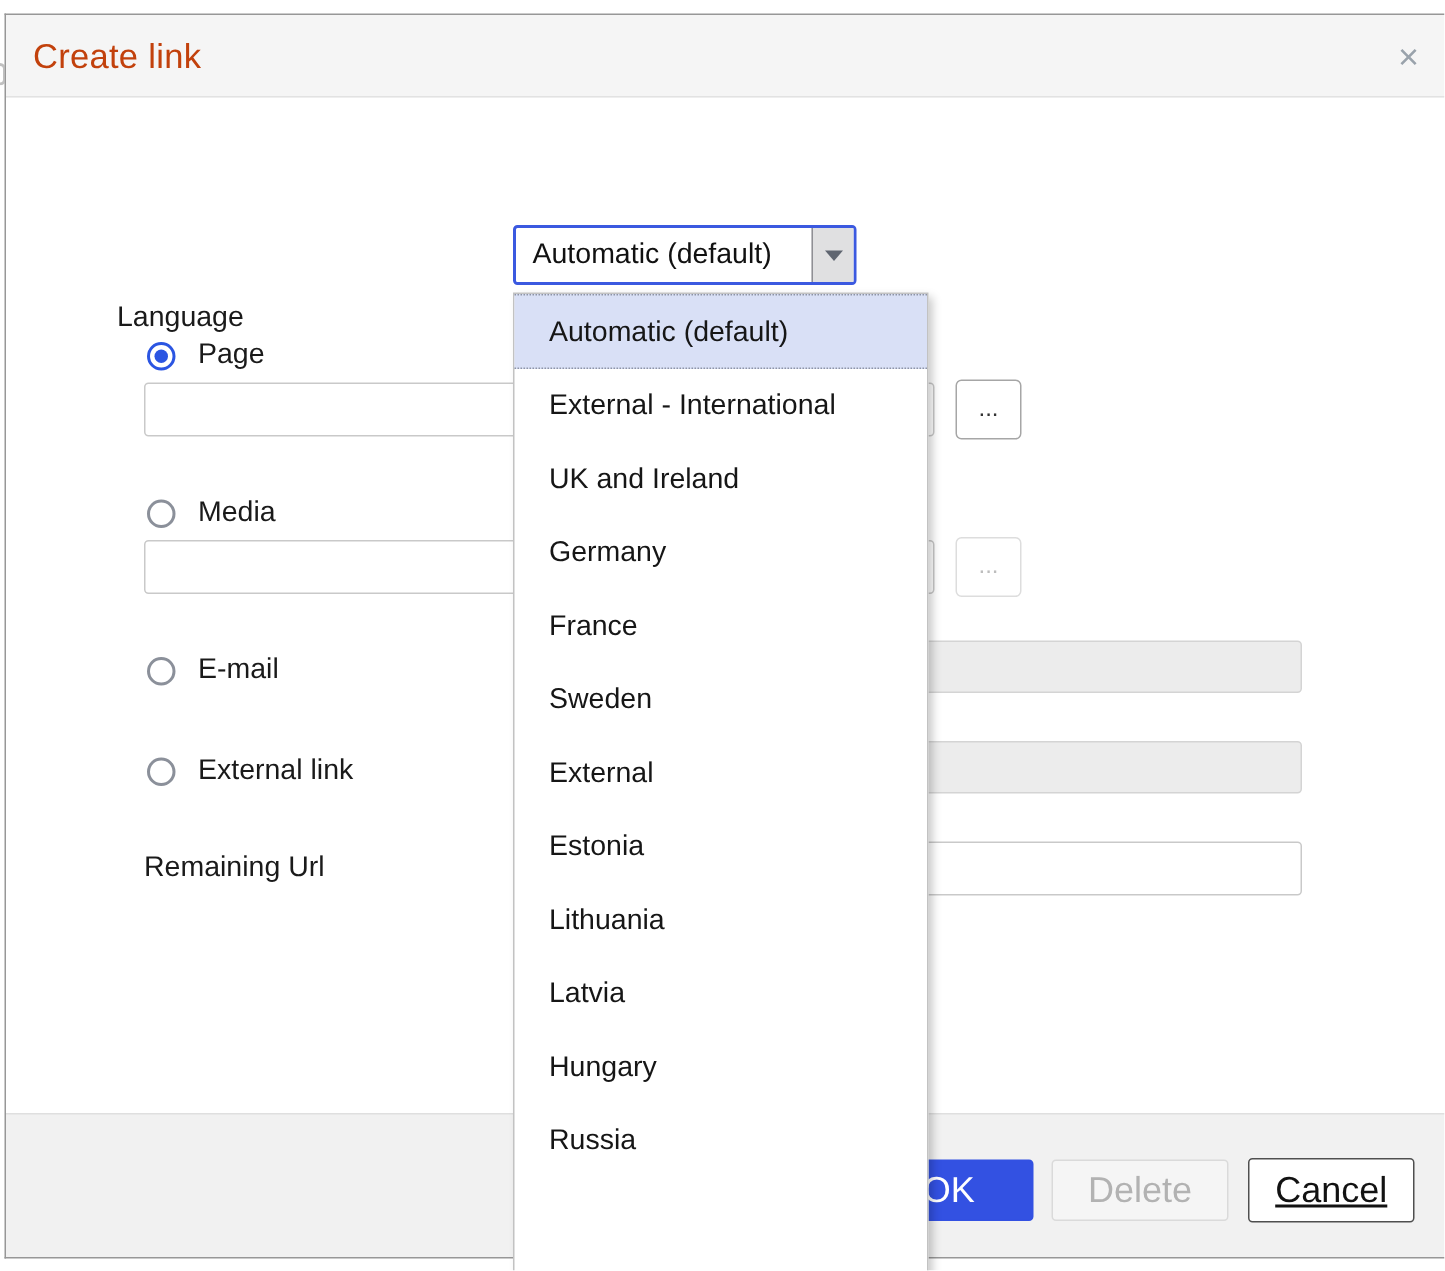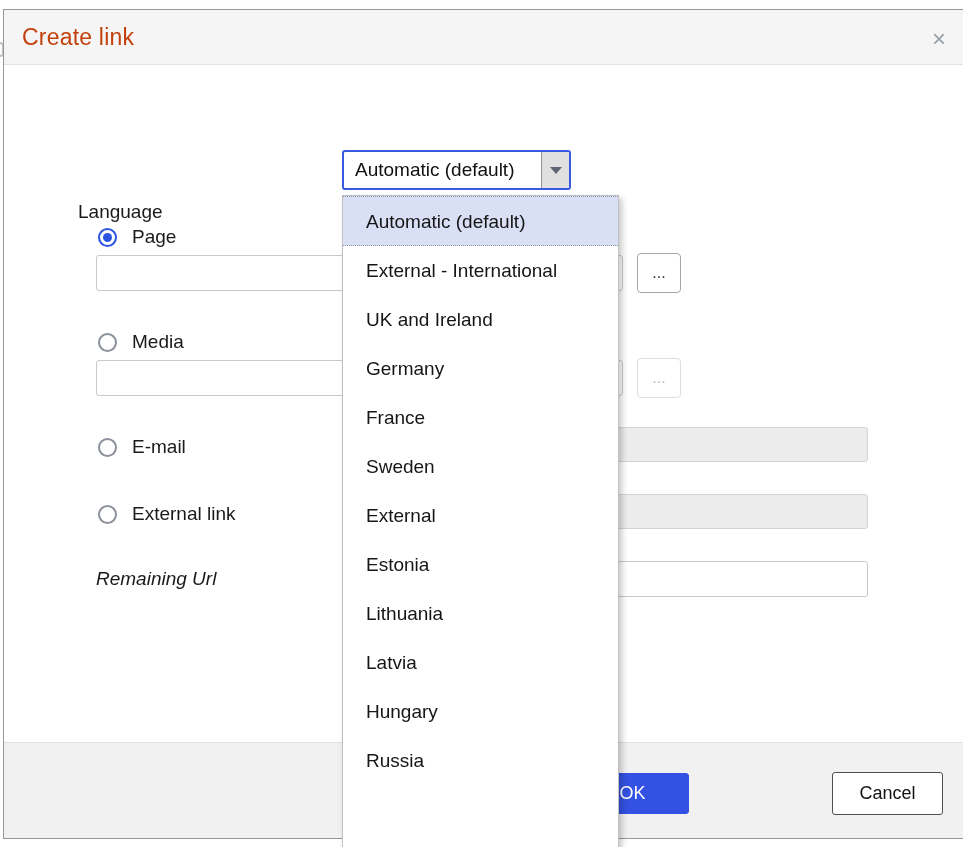--- a/index.html
+++ b/index.html
@@ -190,21 +190,21 @@
     left: 0; right: 0; bottom: 0;
     height: 96px;
     background: #f1f1f1;
     border-top: 1px solid #dfdfdf;
   }
   .btn {
     position: absolute;
     height: 41px;
     border-radius: 3px;
     font-family: inherit;
-    font-size: 18px;
+    font-size: 24px;
     cursor: pointer;
     text-align: center;
   }
   .btn-ok {
     left: 572px; top: 30px; width: 113px;
     background: #3351e2;
     border: 1px solid #3351e2;
     color: #ffffff;
   }
   .btn-delete {
@@ -212,40 +212,42 @@
     background: #f5f5f5;
     border: 1px solid #dadada;
     color: #b2b2b2;
     cursor: default;
   }
   .btn-cancel {
     left: 828px; top: 29px; width: 111px; height: 43px;
     background: #ffffff;
     border: 1px solid #4f4f4f;
     color: #121212;
+    text-decoration: underline;
   }
 </style>
 </head>
 <body>
 
 <div id="stage">
 
   <div class="bg-fragment"></div>
 
   <div class="dialog">
 
     <div class="dialog-header">
       <span class="dialog-title">Create link</span>
     </div>
     <div class="close-btn">×</div>
 
     <div class="dialog-body"></div>
 
     <div class="dialog-footer">
       <button class="btn btn-ok">OK</button>
+      <button class="btn btn-delete" disabled="">Delete</button>
       <button class="btn btn-cancel">Cancel</button>
     </div>
   </div>
 
   <span class="abs field-label" style="left:78px; top:159px;margin-top:42px;">Language</span>
 
   <div class="combo">
     <div class="combo-value">Automatic (default)</div>
     <div class="combo-arrow-area">
       <div class="combo-arrow"></div>
@@ -271,21 +273,21 @@
     <span class="radio-label">E-mail</span>
   </div>
   <input class="text-input" style="left: 435px; top: 427px; width: 433px; height: 35px;" disabled="" value="">
 
   <div class="abs radio-row" style="left:98px; top:503px;">
     <span class="radio"></span>
     <span class="radio-label">External link</span>
   </div>
   <input class="text-input" style="left: 435px; top: 494px; width: 433px; height: 35px;" disabled="" value="">
 
-  <span class="abs field-label" style="left:96px; top:568px;font-style:italic;">Remaining Url</span>
+  <span class="abs field-label" style="left:96px; top:568px;">Remaining Url</span>
   <input class="text-input" style="left: 435px; top: 561px; width: 433px; height: 36px;" value="">
 
   <div class="dropdown">
     <div class="dd-item selected">Automatic (default)</div>
       <div class="dd-item">External - International</div>
       <div class="dd-item">UK and Ireland</div>
       <div class="dd-item">Germany</div>
       <div class="dd-item">France</div>
       <div class="dd-item">Sweden</div>
       <div class="dd-item">External</div>

